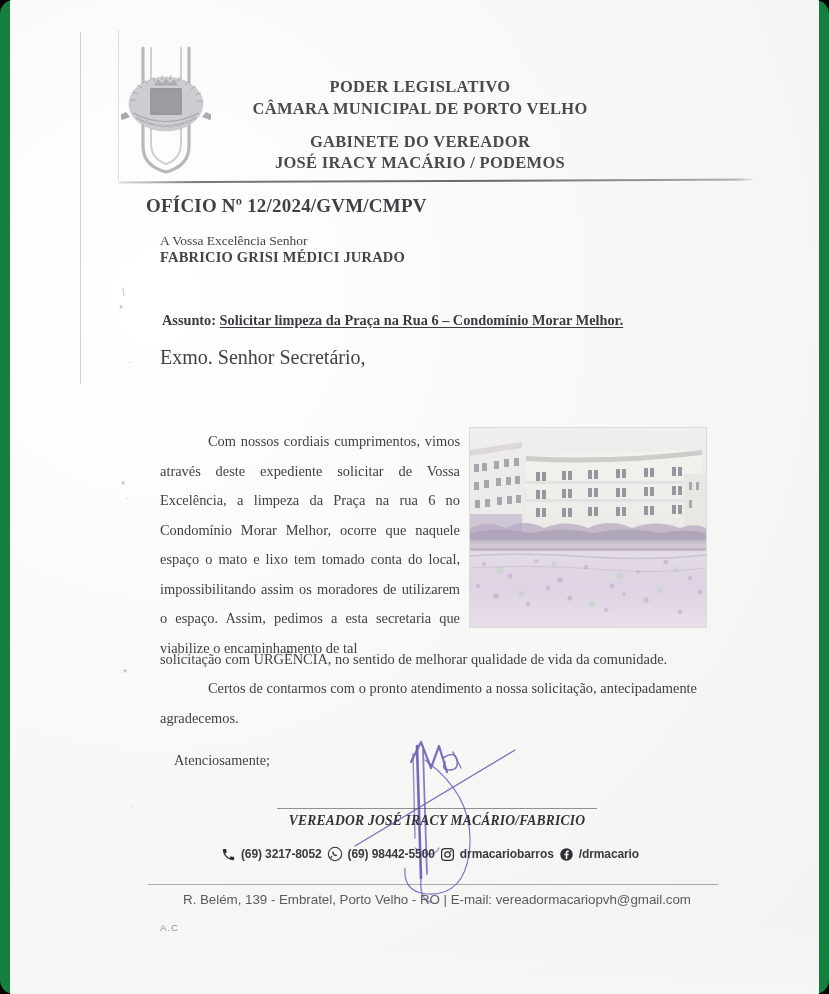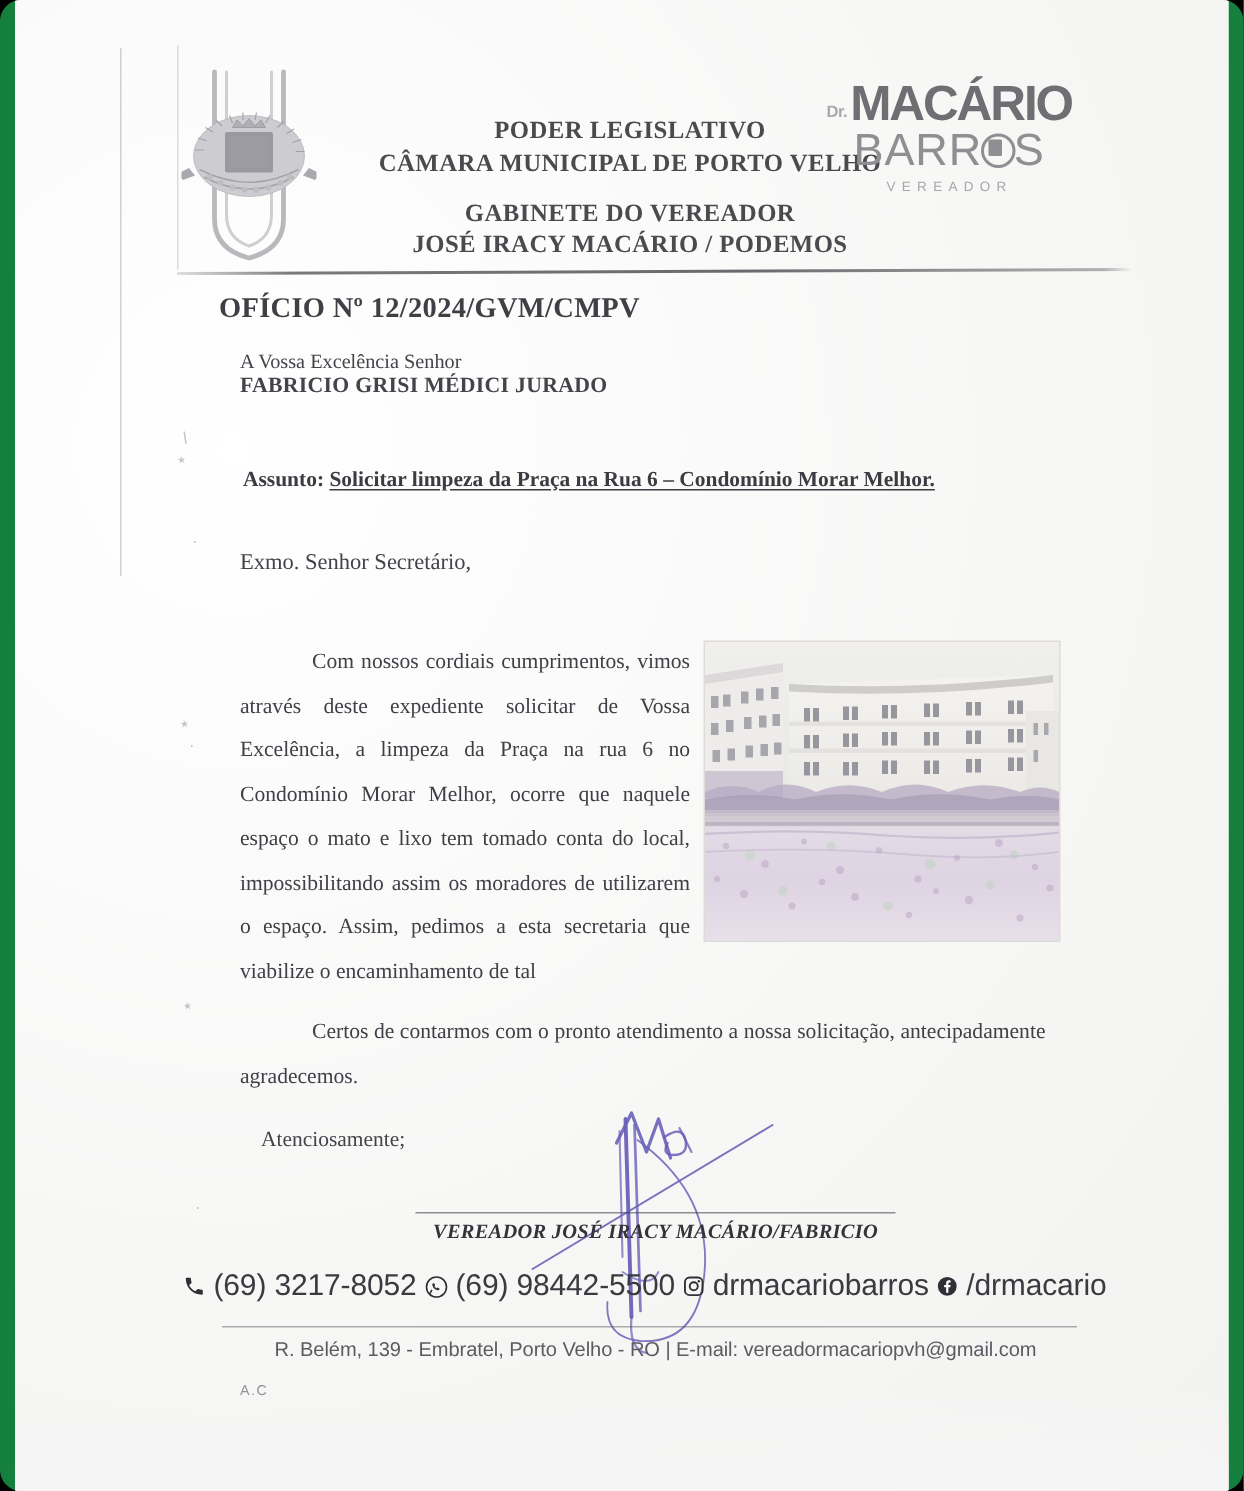--- a/index.html
+++ b/index.html
@@ -210,22 +210,22 @@
   }
   .subject .underlined {
     text-decoration: underline;
     text-underline-offset: 2px;
   }
 
   
   .greeting {
     position: absolute;
     left: 150px;
-    top: 367px;
-    font-size: 15px;
+    top: 346px;
+    font-size: 20px;
     color: #42424a;
   }
 
   
   .para {
     position: absolute;
     color: #3f3f47;
     font-size: 14.4px;
     line-height: 2.05;
     text-align: justify;
@@ -301,28 +301,29 @@
   .signature-ink svg { display: block; overflow: visible; }
 
   
   .contact {
     position: absolute;
     left: 150px;
     top: 846px;
     width: 540px;
     text-align: right;
     font-family: "Liberation Sans", sans-serif;
-    font-size: 20px;
+    font-size: 12px;
     color: #3a3a41;
     letter-spacing: -0.1px;
     display: flex;
     align-items: center;
     justify-content: center;
     gap: 5px;
     white-space: nowrap;
+    font-weight: bold;
   }
   .contact .ic { display: inline-flex; align-items: center; }
   .contact svg { display: block; }
 
   .footer-rule {
     position: absolute;
     left: 138px;
     top: 884px;
     width: 570px;
     height: 1px;
@@ -419,30 +420,20 @@
           </svg>
         </div>
 
         <div class="header-titles">
           <div class="l1">PODER LEGISLATIVO</div>
           <div class="l2">CÂMARA MUNICIPAL DE PORTO VELHO</div>
           <div class="l3">GABINETE DO VEREADOR</div>
           <div class="l4">JOSÉ IRACY MACÁRIO / PODEMOS</div>
         </div>
 
-        <div class="brandmark">
-          <div class="bm-row1">
-            <span class="bm-dr">Dr.</span>
-            <span class="bm-macario">MACÁRIO</span>
-          </div>
-          <div class="bm-barros">
-            <span>BARR</span><span class="ring"></span><span>S</span>
-          </div>
-          <div class="bm-vereador">VEREADOR</div>
-        </div>
       </div>
 
       <div class="header-rule"></div>
 
       <div class="oficio-line">
         <span class="oficio-no">OFÍCIO Nº 12/2024/GVM/CMPV</span>
       </div>
 
       <div class="addressee">
         <div class="a1">A Vossa Excelência Senhor</div>
@@ -606,20 +597,21 @@
             <circle cx="150" cy="148" r="3.6"></circle>
               <circle cx="206" cy="142" r="3"></circle>
             <circle cx="52" cy="166" r="3.2"></circle>
               <circle cx="122" cy="176" r="3.4"></circle>
             <circle cx="190" cy="162" r="3"></circle>
           </g>
         </svg>
       </div>
 
       <div class="para p1">Com nossos cordiais cumprimentos, vimos através deste expediente solicitar de Vossa Excelência, a limpeza da Praça na rua 6 no Condomínio Morar Melhor, ocorre que naquele espaço o mato e lixo tem tomado conta do local, impossibilitando assim os moradores de utilizarem o espaço. Assim, pedimos a esta secretaria que viabilize o encaminhamento de tal</div>
+      <div class="para p1-tail">solicitação com URGÊNCIA, no sentido de melhorar qualidade de vida da comunidade.</div>
       <div class="para p2">Certos de contarmos com o pronto atendimento a nossa solicitação, antecipadamente agradecemos.</div>
       <div class="closing">Atenciosamente;</div>
 
       <div class="signature-ink">
         <svg width="200" height="175" viewBox="0 0 200 175">
           <g fill="none" stroke="#6a60b8" stroke-linecap="round" stroke-linejoin="round">
 
             <path d="M-10,118 L150,22" stroke-width="1.3" opacity="0.9"></path>
 
             <path d="M60,32 Q112,70 104,126 Q98,168 62,166 Q38,164 40,140" stroke-width="1.2" opacity="0.85"></path>

